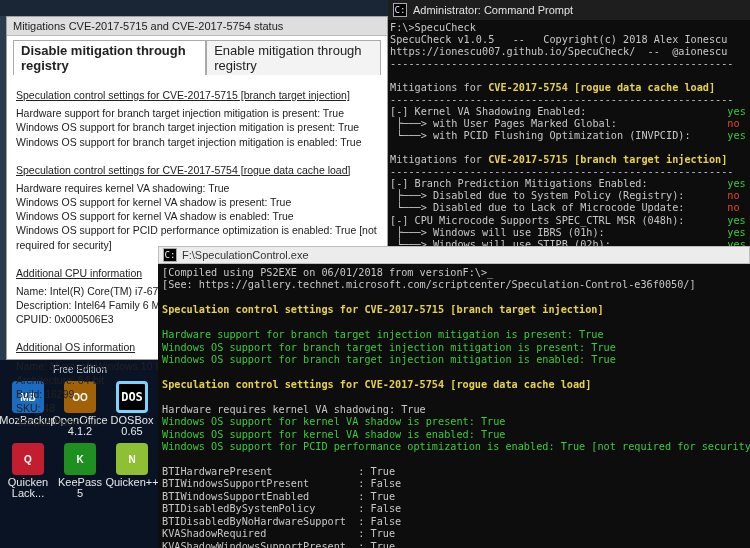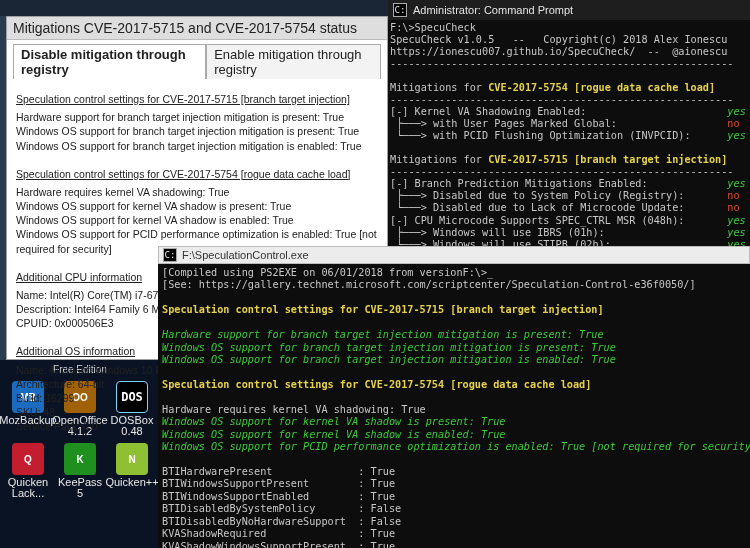--- a/index.html
+++ b/index.html
@@ -14,35 +14,35 @@
     font-size: 10px;
     display: flex; flex-direction: column; align-items: center;
     padding-top: 4px;
   }
   .desktop .mw-label { color:#cfd6df; line-height:1.1; margin-bottom:6px; }
   .desktop .row { display:flex; gap:8px; justify-content:center; }
   .desktop .ico { width:44px; display:flex; flex-direction:column; align-items:center; gap:2px; text-align:center; }
   .desktop .ico .sq { width:32px; height:32px; border-radius:4px; display:flex; align-items:center; justify-content:center; font-weight:bold; color:#fff; }
   .bg-moz { background:#1b6cc0; }
   .bg-oo  { background:#a16207; }
-  .bg-dos { background:#000; border:1px solid #7dd3fc; font-family:monospace; font-size:12px; }
+  .bg-dos { background:#000; border:3px solid #7dd3fc; font-family:monospace; font-size:12px; }
   .bg-q   { background:#c21e2f; }
   .bg-kp  { background:#1f8f1f; }
   .bg-np  { background:#8fbf33; color:#333; }
   .desktop .ico span.lbl { font-size:11px; line-height:1.0; }
 
   
   .win-mitig {
     position:absolute; left:6px; top:16px; width:382px; height:344px;
     background:#fff; border:1px solid #a0a0a0; color:#222;
     font-size:10.5px;
   }
   .win-mitig .titlebar {
     background:#dedede; border-bottom:1px solid #bbb;
-    padding:3px 6px; font-size:14px;
+    padding:3px 6px; font-size:11px;
   }
   .win-mitig .tabs {
     display:flex; padding:4px 6px 0 6px; gap:0;
   }
   .win-mitig .tab {
     border:1px solid #aaa; border-bottom:none; padding:2px 7px;
     font-size:13px; background:#f3f3f3;
   }
   .win-mitig .tab.active { background:#fff; font-weight:600; }
   .mitig-body { padding:7px 9px 4px 9px; line-height:1.35; }
@@ -61,21 +61,21 @@
     font-family:Consolas, monospace; font-size:10.2px;
     overflow:hidden;
   }
   .win-cmd .titlebar {
     height:20px; background:#1e1e1e; display:flex; align-items:center;
     gap:6px; padding:0 5px; color:#e2e2e2; font-family:"Segoe UI",sans-serif; font-size:11px;
   }
   .win-cmd .titlebar .cicon { width:14px; height:14px; background:#000; border:1px solid #aaa; font-family:monospace; font-size:9px; line-height:12px; text-align:center; }
   .win-cmd pre.term { padding:2px 6px 2px 2px; white-space:pre; line-height:1.18; }
   .ylw { color:#e6d14c;font-weight:bold; }
-  .grn { color:#3cc93c;font-style:italic; }
+  .grn { color:#3cc93c; }
   .red { color:#e04a2b; }
   .cmd-gray { color:#c7c7c7; }
 
   
   .win-spec {
     position:absolute; left:158px; top:246px; width:592px; height:302px;
     background:#0d0d0d; color:#d0d0d0;
     font-family:Consolas, monospace; font-size:10.2px;
     overflow:hidden;
   }
@@ -102,21 +102,21 @@
       <div class="ico">
         <div class="sq bg-moz">MB</div>
         <span class="lbl">MozBackup</span>
       </div>
       <div class="ico">
         <div class="sq bg-oo">OO</div>
         <span class="lbl">OpenOffice 4.1.2</span>
       </div>
       <div class="ico">
         <div class="sq bg-dos">DOS</div>
-        <span class="lbl">DOSBox 0.48</span>
+        <span class="lbl">DOSBox 0.65</span>
       </div>
     </div>
   <div style="height:6px"></div>
   <div class="row" id="desk-row-2">
       <div class="ico">
         <div class="sq bg-q">Q</div>
         <span class="lbl">Quicken Lack...</span>
       </div>
       <div class="ico">
         <div class="sq bg-kp">K</div>
@@ -214,21 +214,21 @@
 <span class="grn">Windows OS support for branch target injection mitigation is enabled: True</span>
 
 <span class="ylw">Speculation control settings for CVE-2017-5754 [rogue data cache load]</span>
 
 <span class="cmd-gray">Hardware requires kernel VA shadowing: True</span>
 <span class="grn">Windows OS support for kernel VA shadow is present: True</span>
 <span class="grn">Windows OS support for kernel VA shadow is enabled: True</span>
 <span class="grn">Windows OS support for PCID performance optimization is enabled: True [not required for security]</span>
 
 <span class="cmd-gray">BTIHardwarePresent              : True</span>
-<span class="cmd-gray">BTIWindowsSupportPresent        : True</span>
+<span class="cmd-gray">BTIWindowsSupportPresent        : False</span>
 <span class="cmd-gray">BTIWindowsSupportEnabled        : True</span>
 <span class="cmd-gray">BTIDisabledBySystemPolicy       : False</span>
 <span class="cmd-gray">BTIDisabledByNoHardwareSupport  : False</span>
 <span class="cmd-gray">KVAShadowRequired               : True</span>
 <span class="cmd-gray">KVAShadowWindowsSupportPresent  : True</span>
 
 
 </pre>
 </div>
 

